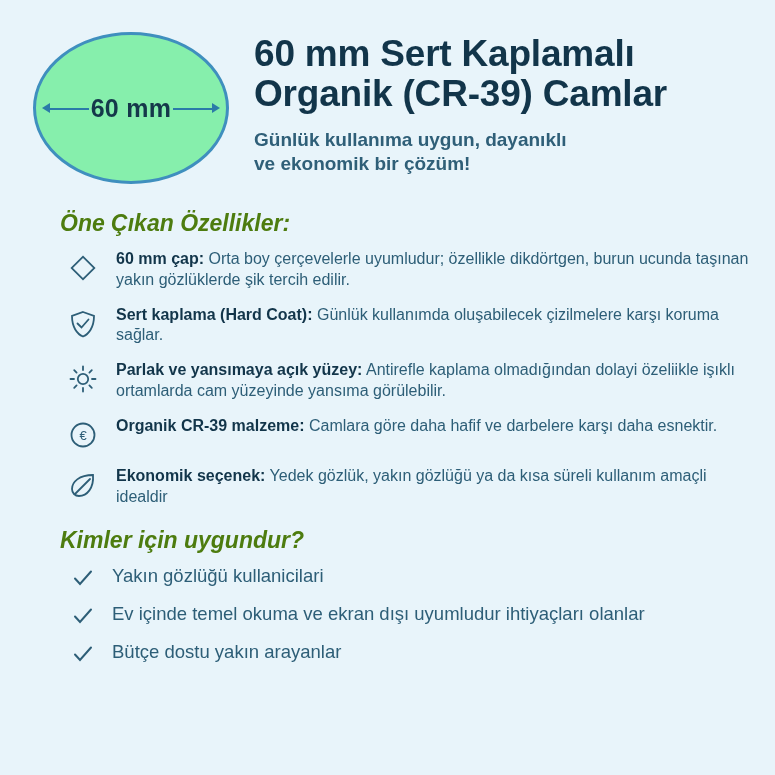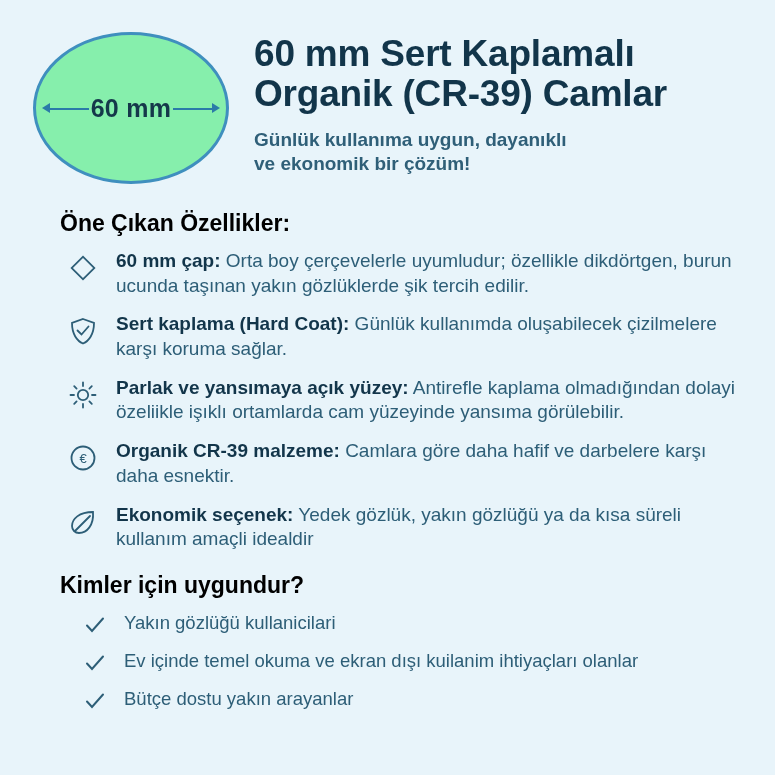--- a/index.html
+++ b/index.html
@@ -97,22 +97,23 @@
     font-weight: bold;
     color: #2f5f78;
     margin: 0;
     max-width: 330px;
   }
 
   
   .section-heading {
     font-size: 23px;
     font-weight: bold;
-    color: #000000;
+    color: #4d7c0f;
     margin: 26px 0 12px 34px;
+    font-style: italic;
   }
   .section-heading.second { margin-top: 20px; margin-bottom: 10px; }
 
   .feature-list { margin: 0; padding: 0; list-style: none; }
   .feature {
     display: flex;
     align-items: flex-start;
     gap: 16px;
     margin: 0 0 14px 0;
     padding-left: 40px;
@@ -122,32 +123,32 @@
     flex: 0 0 34px;
     width: 34px;
     height: 34px;
     margin-top: 2px;
     display: flex;
     align-items: center;
     justify-content: center;
   }
   .f-icon svg { display: block; }
   .f-text {
-    font-size: 19px;
+    font-size: 16px;
     line-height: 1.3;
     color: #2d5e77;
     max-width: 640px;
   }
   .f-text b {
     color: #12354a;
     font-weight: bold;
   }
 
   
-  .check-list { margin: 12px; padding: 0; list-style: none; }
+  .check-list { margin: 0; padding: 0; list-style: none; }
   .check-item {
     display: flex;
     align-items: flex-start;
     gap: 18px;
     padding-left: 46px;
     margin-bottom: 13px;
   }
   .check-item:last-child { margin-bottom: 0; }
   .chk {
     flex: 0 0 22px;
@@ -258,21 +259,21 @@
         </svg>
       </span>
       <span class="c-text">Yakın gözlüğü kullanicilari</span>
     </li>
     <li class="check-item">
       <span class="chk">
         <svg width="22" height="22" viewBox="0 0 22 22">
           <path d="M3 11.5 L8 17 L19 4.5" fill="none" stroke="#2d5e77" stroke-width="2" stroke-linecap="round"></path>
         </svg>
       </span>
-      <span class="c-text">Ev içinde temel okuma ve ekran dışı kuilanim ihtiyaçları olanlar</span>
+      <span class="c-text">Ev içinde temel okuma ve ekran dışı uyumludur ihtiyaçları olanlar</span>
     </li>
     <li class="check-item">
       <span class="chk">
         <svg width="22" height="22" viewBox="0 0 22 22">
           <path d="M3 11.5 L8 17 L19 4.5" fill="none" stroke="#2d5e77" stroke-width="2" stroke-linecap="round"></path>
         </svg>
       </span>
       <span class="c-text">Bütçe dostu yakın arayanlar</span>
     </li>
   </ul>

